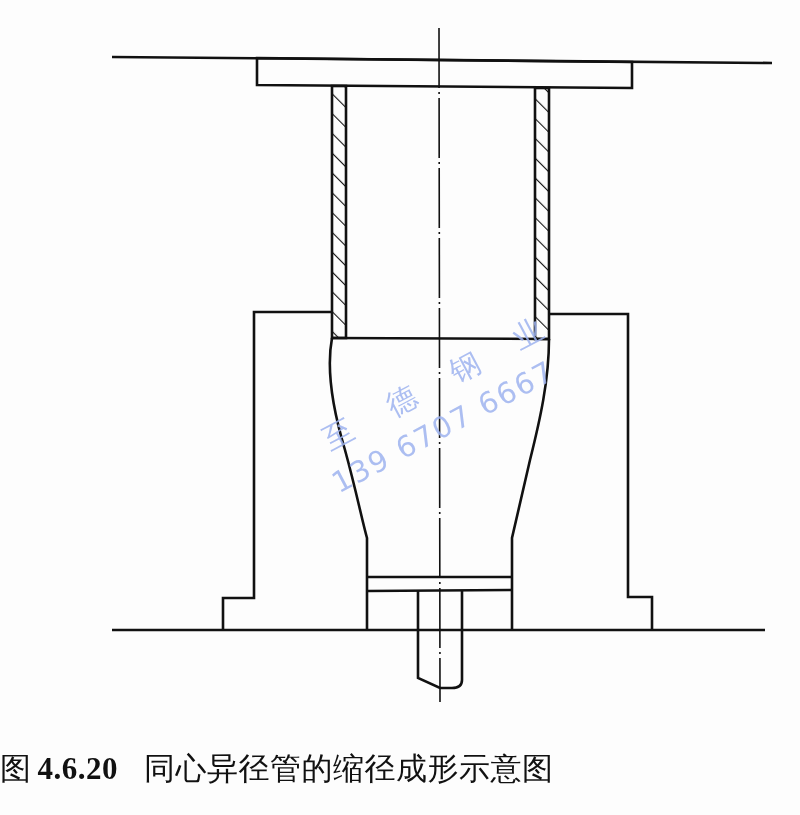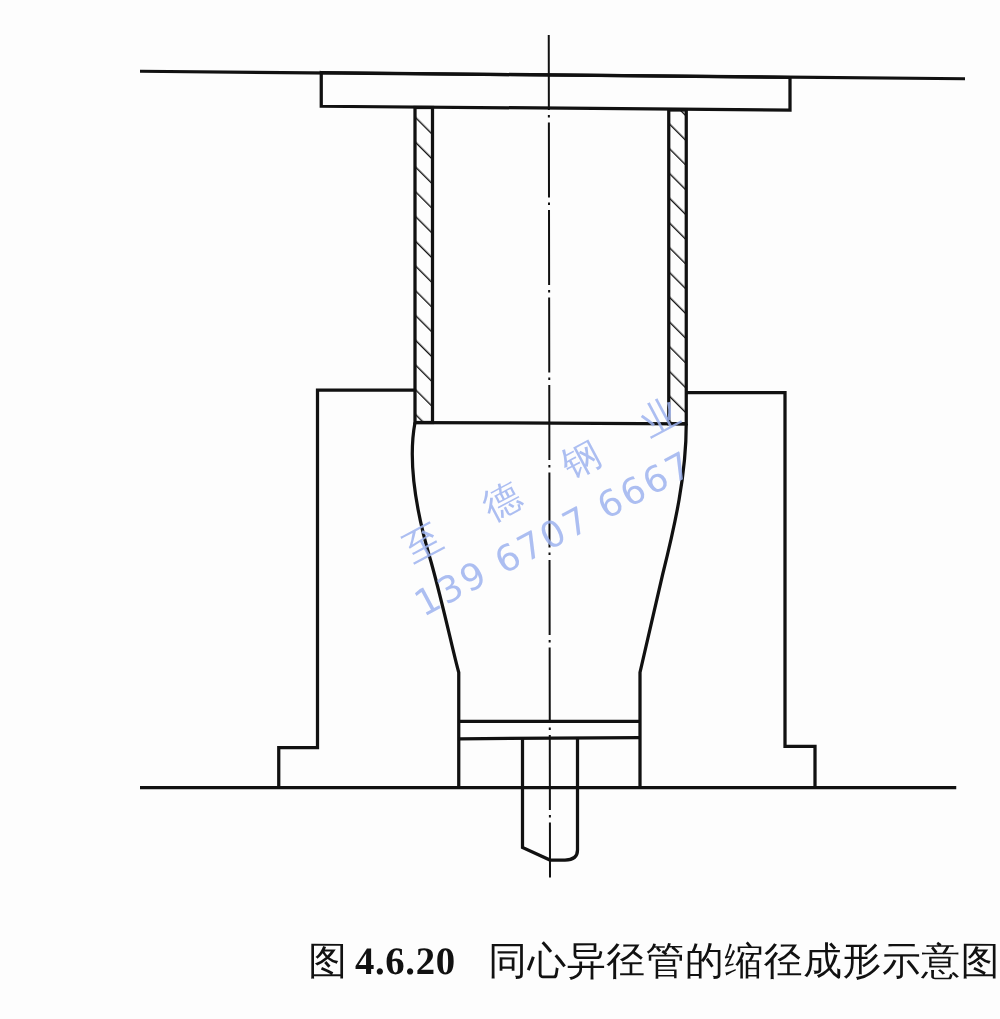--- a/index.html
+++ b/index.html
@@ -1,18 +1,18 @@
 <!DOCTYPE html>
 <html><head>
 <meta charset="utf-8">
 <style>
   html,body{margin:0;padding:0;background:#fdfdfd;}
   .page{position:relative;width:800px;height:815px;overflow:hidden;background:#fdfdfd;}
   svg.drawing{position:absolute;left:0;top:0;}
-  .caption{position:absolute;left:0;top:748px;width:800px;text-align:right;
+  .caption{position:absolute;left:0;top:748px;width:800px;text-align:left;
     font-family:"DejaVu Serif","Liberation Serif",serif;font-size:31px;color:#111;
     letter-spacing:0.5px;}
   .caption .num{font-family:"Liberation Serif",serif;font-weight:bold;margin:0 26px 0 6px;}
   .watermark{position:absolute;font-family:"DejaVu Sans","Liberation Sans",sans-serif;
     color:#9fb4f0;opacity:0.85;transform:rotate(-28deg);transform-origin:left top;white-space:nowrap;}
   .wm1{left:316px;top:424px;font-size:30px;letter-spacing:16px;}
   .wm2{left:326px;top:470px;font-size:29px;letter-spacing:2px;}
 </style>
 </head>
 <body>

